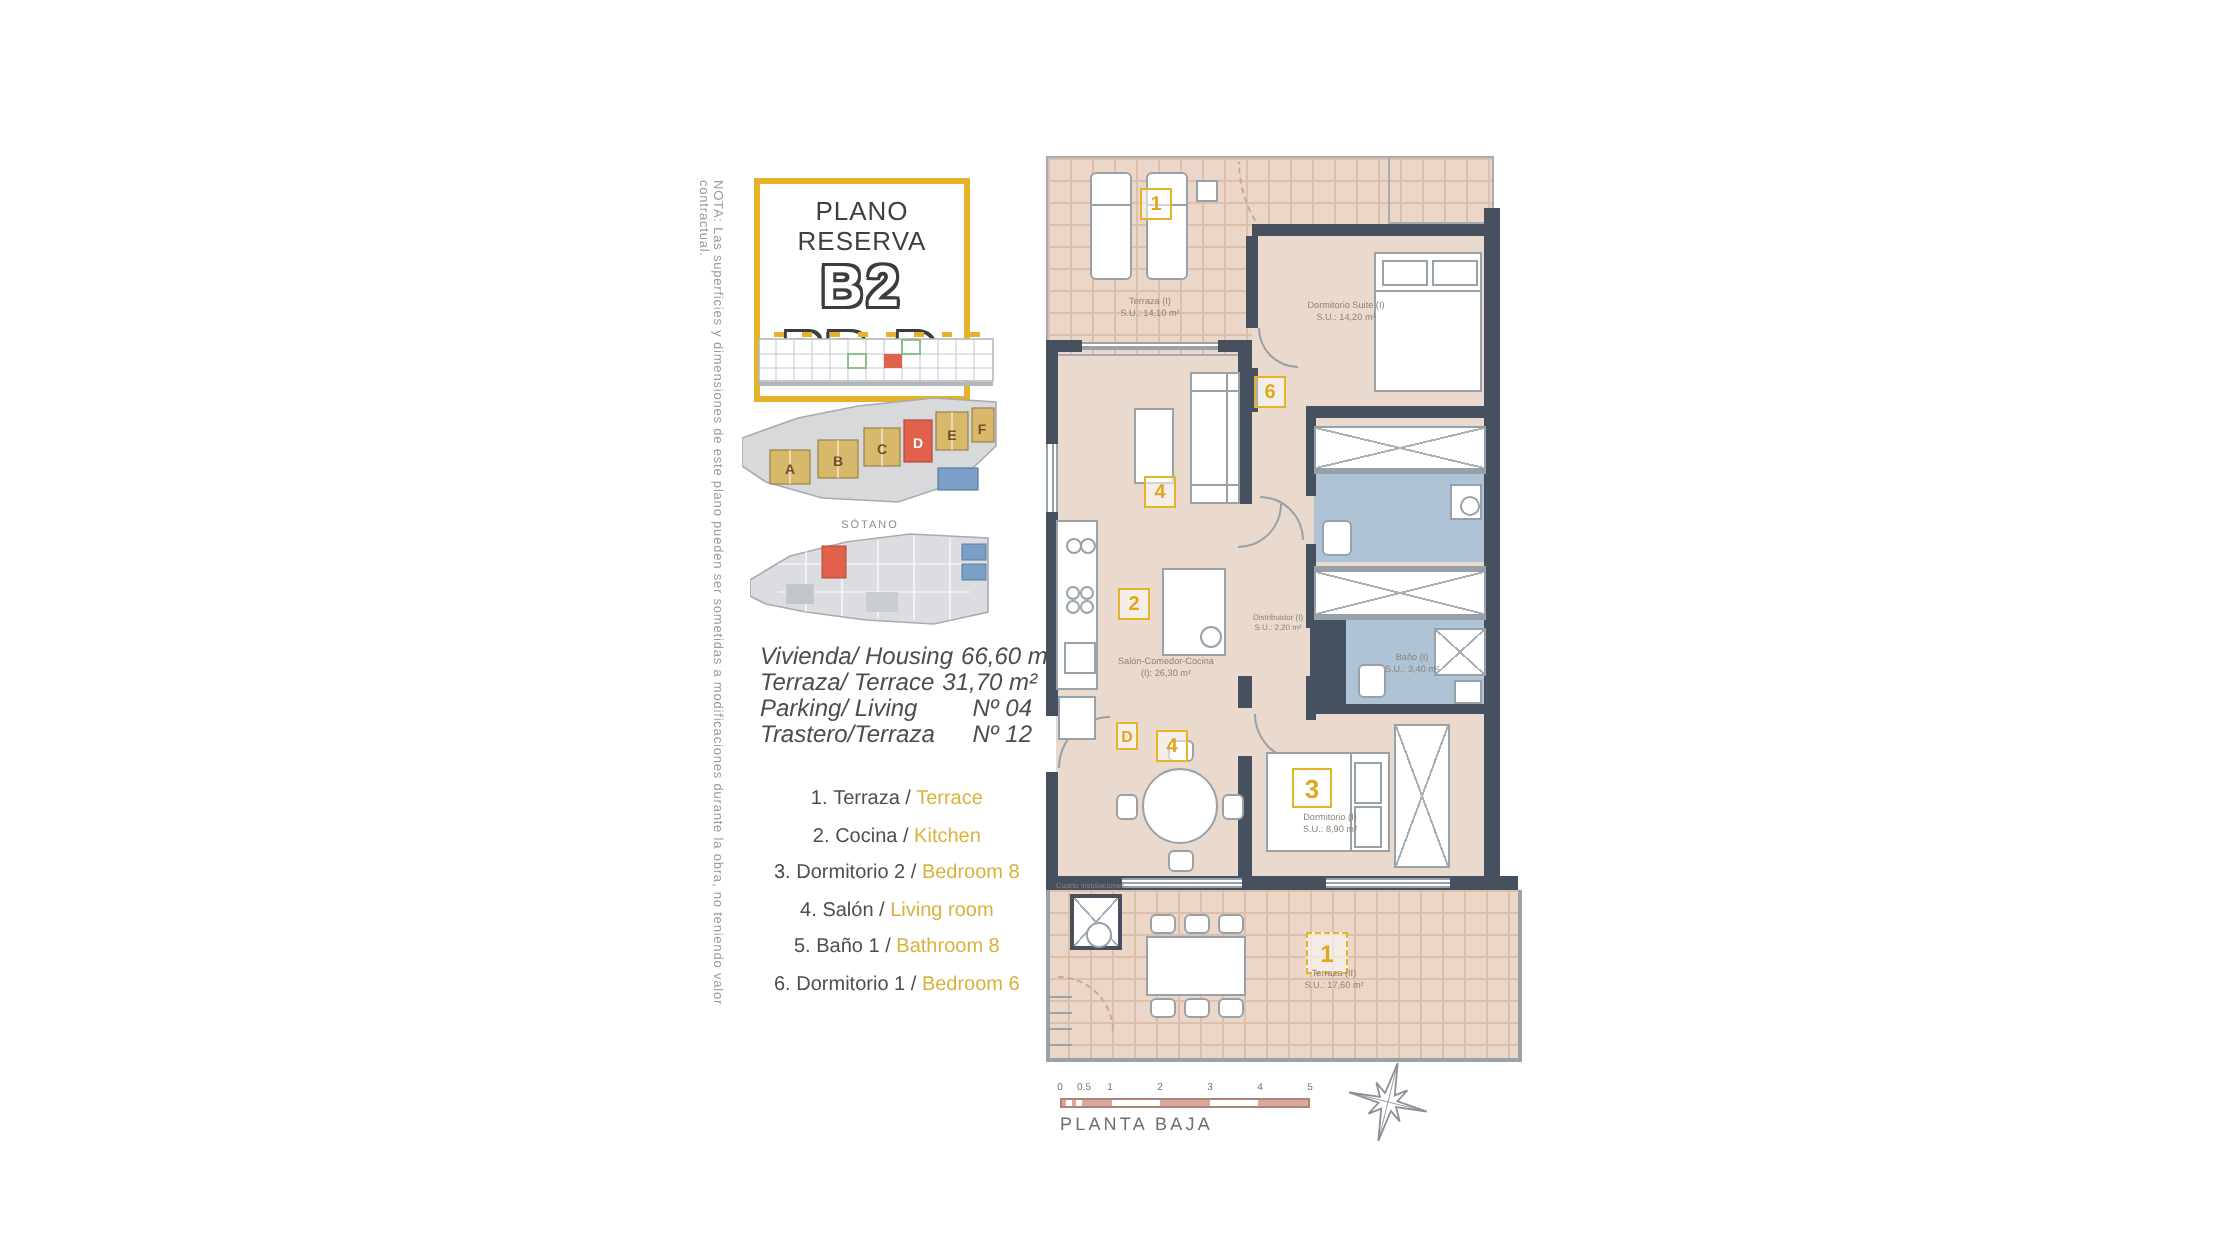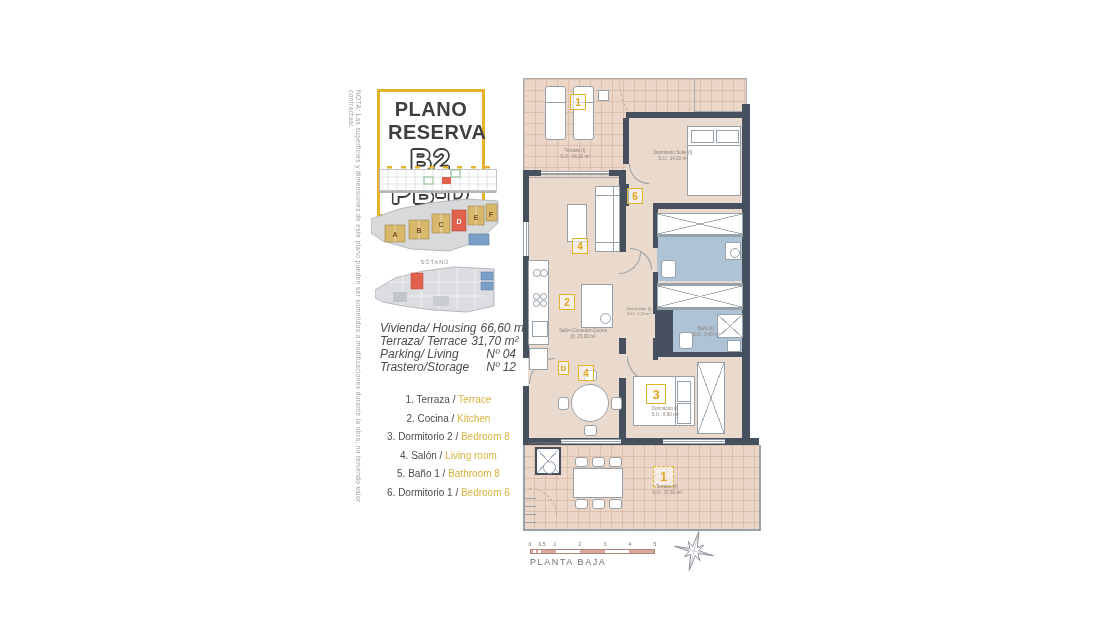--- a/index.html
+++ b/index.html
@@ -2,21 +2,21 @@
 <html><head>
 <meta charset="utf-8">
 <style>
   html,body{margin:0;padding:0;background:#fff;}
   body{width:1110px;height:626px;position:relative;overflow:hidden;
        font-family:"Liberation Sans",sans-serif;color:#4d4d4d;}
   .abs{position:absolute;box-sizing:border-box;}
   
   .note-vert{writing-mode:vertical-rl;font-size:6.5px;letter-spacing:.4px;color:#9b9b9b;}
   .title-box{border:3px solid #E5B32A;text-align:center;padding:6px 8px 4px 8px;background:#fff;}
-  .title-kicker{font-size:20px;font-weight:700;color:#3f3f3f;letter-spacing:.5px;}
+  .title-kicker{font-size:13px;font-weight:400;color:#3f3f3f;letter-spacing:.5px;}
   .title-code{font-size:29px;font-weight:800;letter-spacing:2px;color:#fefefe;
       text-shadow:-1.4px -1.4px 0 #3c3c3c,1.4px -1.4px 0 #3c3c3c,-1.4px 1.4px 0 #3c3c3c,1.4px 1.4px 0 #3c3c3c,0 -1.6px 0 #3c3c3c,0 1.6px 0 #3c3c3c,-1.6px 0 0 #3c3c3c,1.6px 0 0 #3c3c3c;}
   .info{font-size:12px;line-height:13px;color:#4d4d4d;font-style:italic;}
   .info-row{display:flex;align-items:flex-end;}
   .info-label{white-space:nowrap;}
   .leader{flex:1;border-bottom:1.2px dotted #6e6e6e;margin:0 2px 2px 2px;}
   .spacer{flex:1;}
   .info-value{white-space:nowrap;}
   .legend{font-size:10px;color:#4d4d4d;}
   .legend-row{margin-bottom:7.5px;text-align:center;}
@@ -131,21 +131,21 @@
     <span class="info-label">Terraza/ Terrace</span>
     <span class="leader"></span>
     <span class="info-value">31,70 m²</span>
   </div>
   <div class="info-row">
     <span class="info-label">Parking/ Living</span>
     <span class="spacer"></span>
     <span class="info-value">Nº 04</span>
   </div>
   <div class="info-row">
-    <span class="info-label">Trastero/Storage</span>
+    <span class="info-label">Trastero/Terraza</span>
     <span class="spacer"></span>
     <span class="info-value">Nº 12</span>
   </div>
 </div>
 
 <div class="abs legend" style="left:382px;top:394px;width:130px;">
   <div class="legend-row"><span class="legend-num">1.</span><span>Terraza /</span> <span class="legend-en">Terrace</span></div>
   <div class="legend-row"><span class="legend-num">2.</span><span>Cocina /</span> <span class="legend-en">Kitchen</span></div>
   <div class="legend-row"><span class="legend-num">3.</span><span>Dormitorio 2 /</span> <span class="legend-en">Bedroom 8</span></div>
   <div class="legend-row"><span class="legend-num">4.</span><span>Salón /</span> <span class="legend-en">Living room</span></div>

